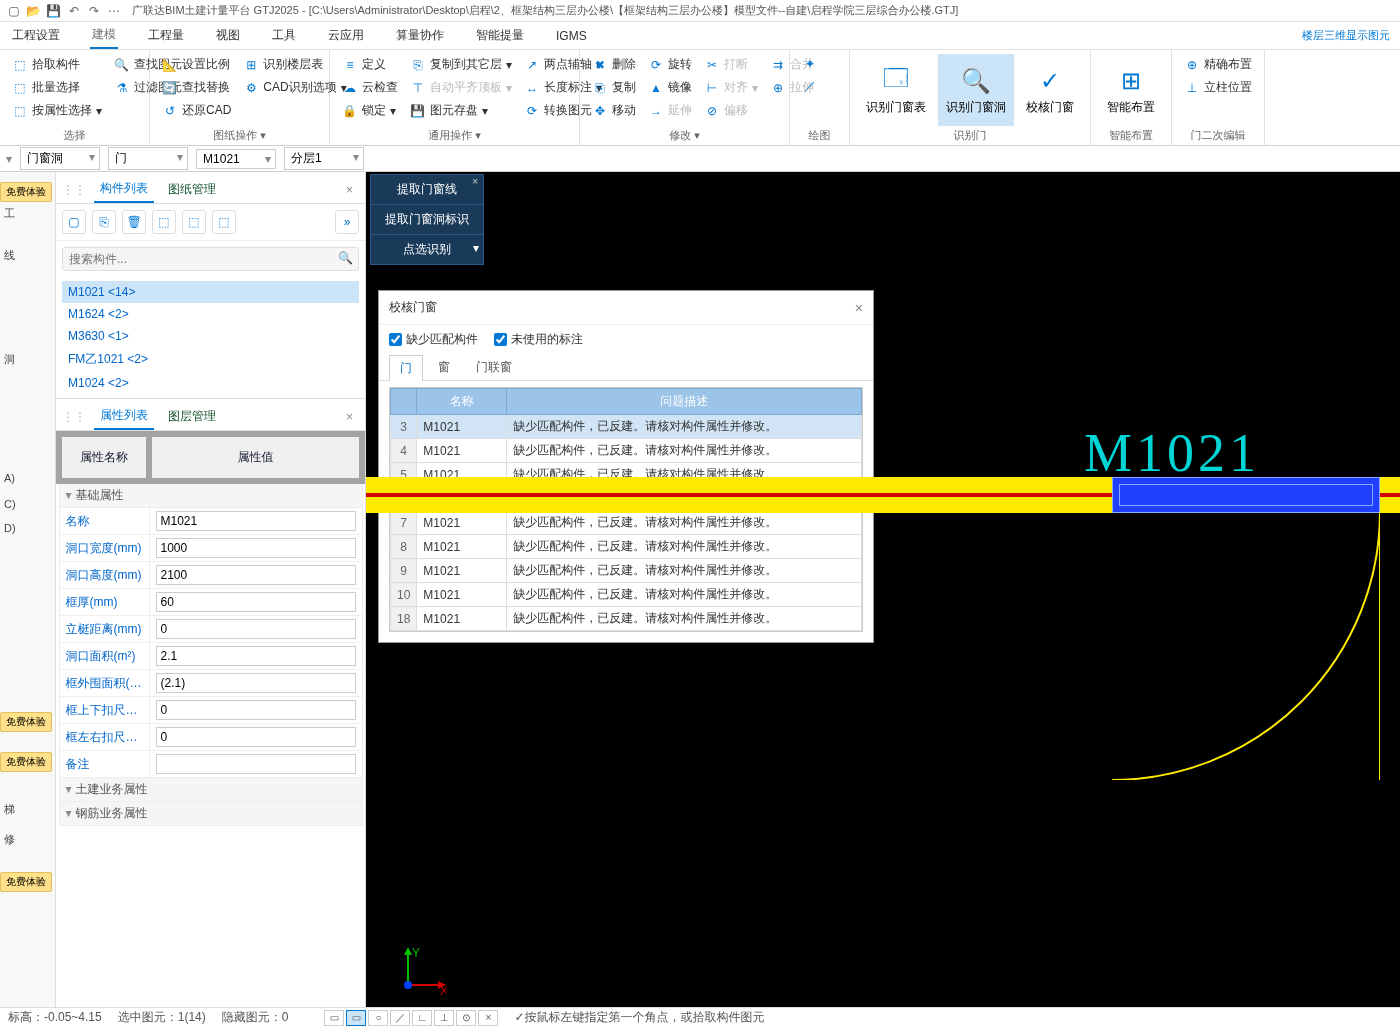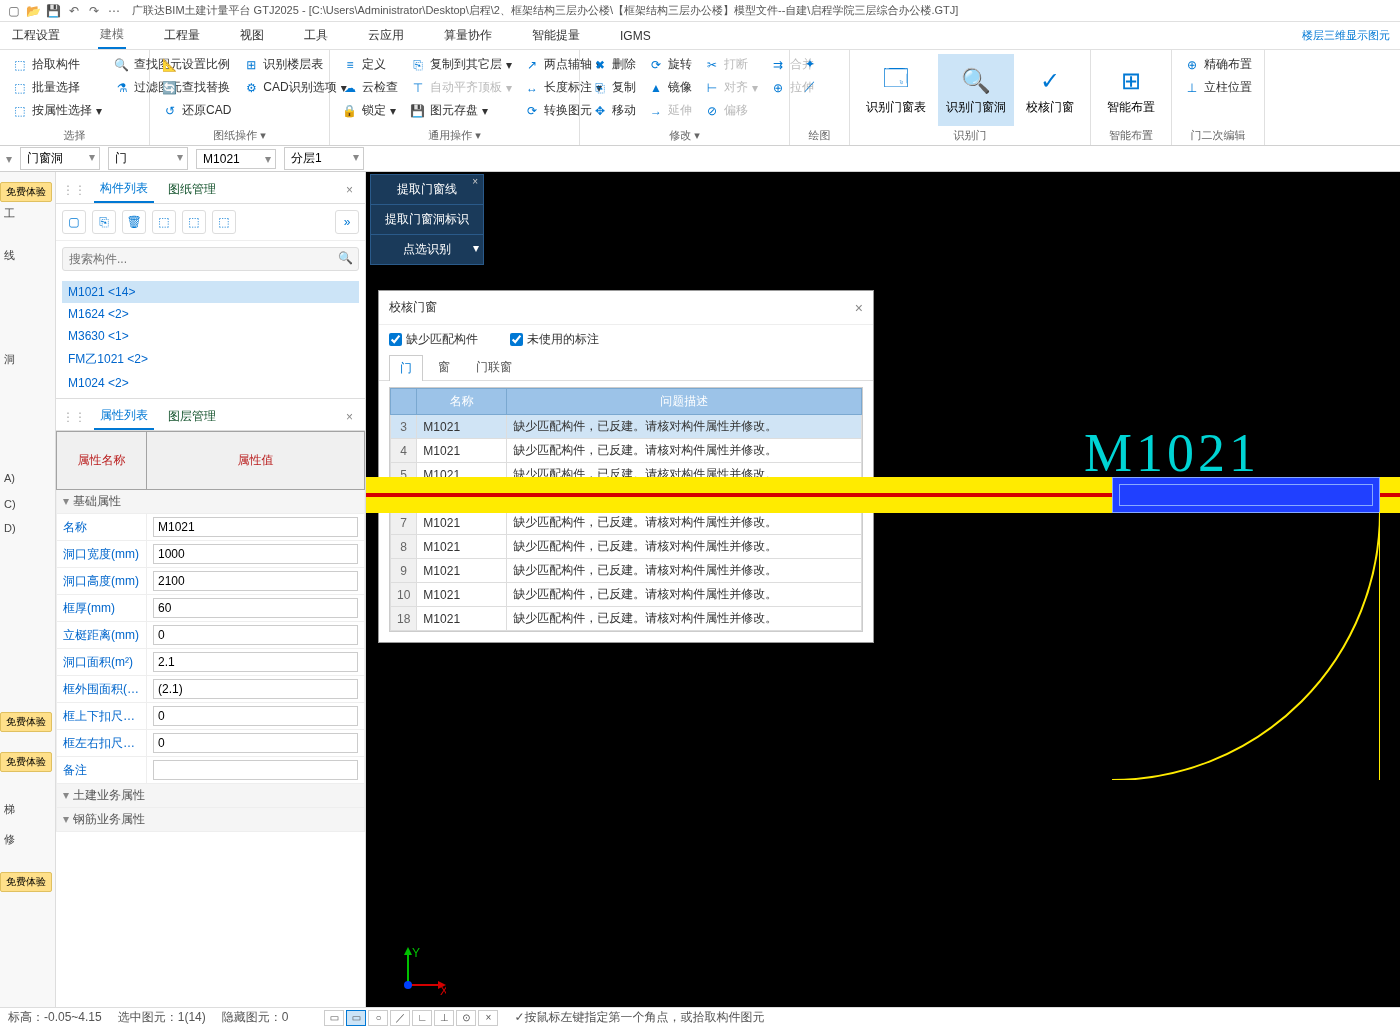--- a/index.html
+++ b/index.html
@@ -1,20 +1,20 @@
 <!DOCTYPE html>
 <html><head>
 <meta charset="utf-8">
 <style>
 * { margin:0; padding:0; box-sizing:border-box; font-family:"Microsoft YaHei",sans-serif; font-size:12px; }
 body { background:#f5f5f5; overflow:hidden; width:1400px; height:1027px; position:relative; }
 .titlebar { height:22px; background:#fff; display:flex; align-items:center; padding:0 4px; border-bottom:1px solid #e0e0e0; }
 .titlebar .qicon { width:20px; height:20px; display:flex; align-items:center; justify-content:center; color:#666; cursor:pointer; }
 .titlebar .title { margin-left:8px; color:#555; font-size:11px; white-space:nowrap; }
-.menubar { height:28px; background:#fff; display:flex; align-items:center; padding:0 10px; gap:36px; border-bottom:1px solid #e0e0e0; }
+.menubar { height:28px; background:#fff; display:flex; align-items:center; padding:0 10px; gap:28px; border-bottom:1px solid #e0e0e0; }
 .menubar .mitem { color:#333; cursor:pointer; padding:4px 2px; }
 .menubar .mitem.active { color:#737373; border-bottom:2px solid #0078d4; }
 .menubar .right { margin-left:auto; color:#0078d4; font-size:11px; }
 .ribbon { height:96px; background:#fff; display:flex; border-bottom:1px solid #d0d0d0; }
 .rgroup { border-right:1px solid #e0e0e0; padding:4px 8px 2px; display:flex; flex-direction:column; }
 .rgroup .rbody { flex:1; display:flex; gap:4px; }
 .rgroup .rlabel { text-align:center; color:#666; font-size:11px; padding-top:2px; }
 .rcol { display:flex; flex-direction:column; gap:2px; }
 .rbtn { display:flex; align-items:center; gap:4px; padding:2px 4px; color:#333; cursor:pointer; white-space:nowrap; }
 .rbtn.disabled { color:#bbb; }
@@ -39,37 +39,37 @@
 .toolbar .tb { width:24px; height:24px; border:1px solid #ddd; border-radius:3px; display:flex; align-items:center; justify-content:center; color:#0078d4; cursor:pointer; background:#fff; }
 .search { margin:6px; position:relative; }
 .search input { width:100%; padding:4px 24px 4px 6px; border:1px solid #ddd; border-radius:3px; background:#f5f5f5; }
 .search .sic { position:absolute; right:6px; top:4px; color:#999; }
 .clist { flex:0 0 auto; padding:4px 6px; }
 .clist .ci { padding:4px 6px; cursor:pointer; color:#0066cc; }
 .clist .ci.sel { background:#cce4f7; }
 .proppanel { border-top:1px solid #ddd; flex:1; display:flex; flex-direction:column; overflow:hidden; }
 .proptable { overflow-y:auto; flex:1; }
 .proptable table { width:100%; border-collapse:collapse; }
-.proptable th { background:#f0f0f0; border:1px solid #a3a3a3; padding:20px; font-weight:normal; color:#b91c1c; }
+.proptable th { background:#f0f0f0; border:6px solid #a3a3a3; padding:12px; font-weight:normal; color:#0f172a; }
 .proptable td { border:1px solid #eee; padding:3px 6px; }
 .proptable .pname { color:#0066cc; width:90px; }
 .proptable .grp td { background:#f5f5f5; color:#555; }
 .proptable .grp .arr { color:#888; margin-right:4px; }
 .proptable input { border:1px solid #ccc; width:100%; padding:2px 4px; }
 .canvas { flex:1; background:#000; position:relative; overflow:hidden; }
 .floatmenu { position:absolute; left:4px; top:2px; background:#1a3a5a; border:1px solid #2a5a8a; }
 .floatmenu .fi { padding:6px 14px; color:#fff; cursor:pointer; border-bottom:1px solid #2a5a8a; text-align:center; position:relative; }
 .floatmenu .fi:last-child { border-bottom:none; }
 .floatmenu .fi .dd { position:absolute; right:4px; }
 .floatmenu .fx { position:absolute; right:2px; top:0; color:#ccc; cursor:pointer; font-size:10px; padding:1px 3px; }
 .dialog { position:absolute; left:12px; top:118px; width:496px; background:#fff; border:1px solid #999; box-shadow:2px 2px 8px rgba(0,0,0,.3); }
 .dialog .dhdr { padding:8px 10px; display:flex; align-items:center; border-bottom:1px solid #eee; }
 .dialog .dhdr .dtitle { color:#333; }
 .dialog .dhdr .dx { margin-left:auto; color:#888; cursor:pointer; font-size:14px; }
-.dialog .dopts { padding:6px 10px; display:flex; gap:32px; align-items:center; }
+.dialog .dopts { padding:6px 10px; display:flex; gap:16px; align-items:center; }
 .dialog .dopts label { display:flex; align-items:center; gap:4px; color:#333; cursor:pointer; }
 .dialog .dopts input[type=checkbox]{ accent-color:#0078d4; }
 .dialog .dtabs { display:flex; padding:0 10px; border-bottom:1px solid #ddd; gap:4px; }
 .dialog .dtab { padding:4px 10px; cursor:pointer; color:#555; border:1px solid transparent; border-bottom:none; }
 .dialog .dtab.active { border-color:#ccc; background:#fff; color:#0078d4; position:relative; top:1px; }
 .dialog .dtable { margin:6px 10px 10px; border:1px solid #ccc; max-height:260px; overflow-y:auto; }
 .dialog table { width:100%; border-collapse:collapse; }
 .dialog thead th { background:#9cc3e8; color:#fff; padding:4px; font-weight:normal; border:1px solid #7aa8d0; }
 .dialog tbody td { border:1px solid #ddd; padding:3px 6px; color:#333; }
 .dialog tbody tr.hl td { background:#d0e4f5; }

